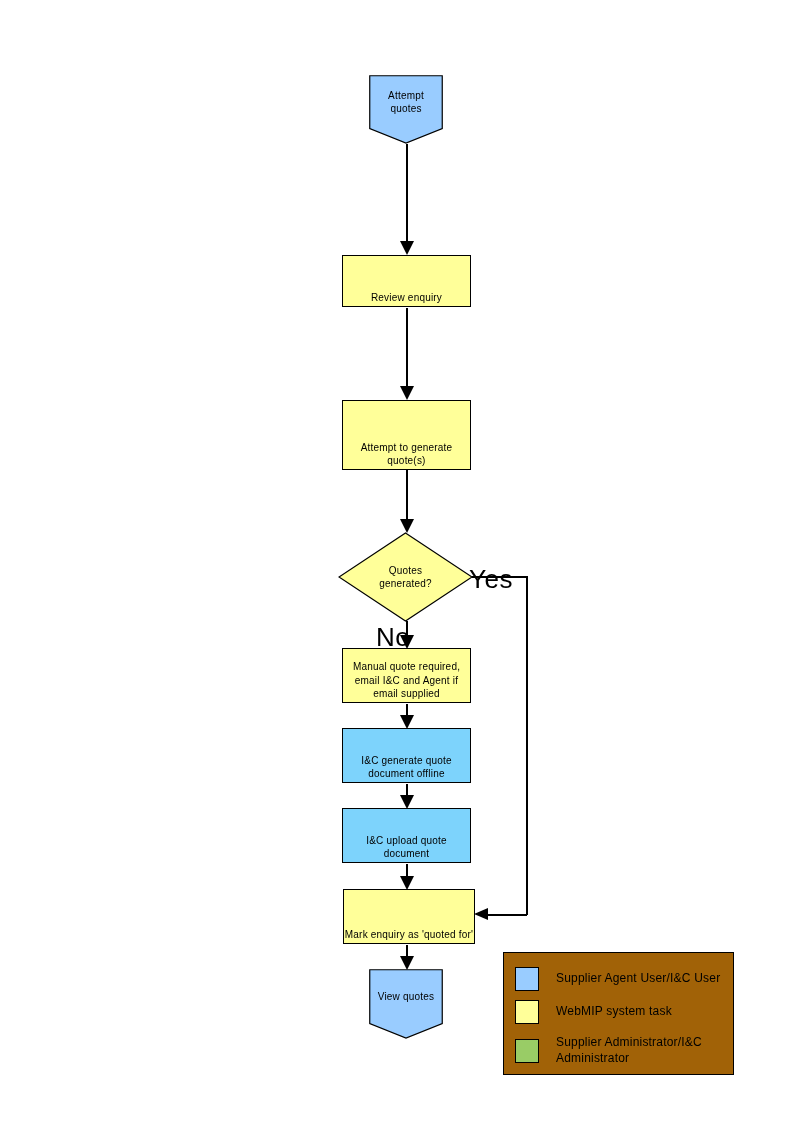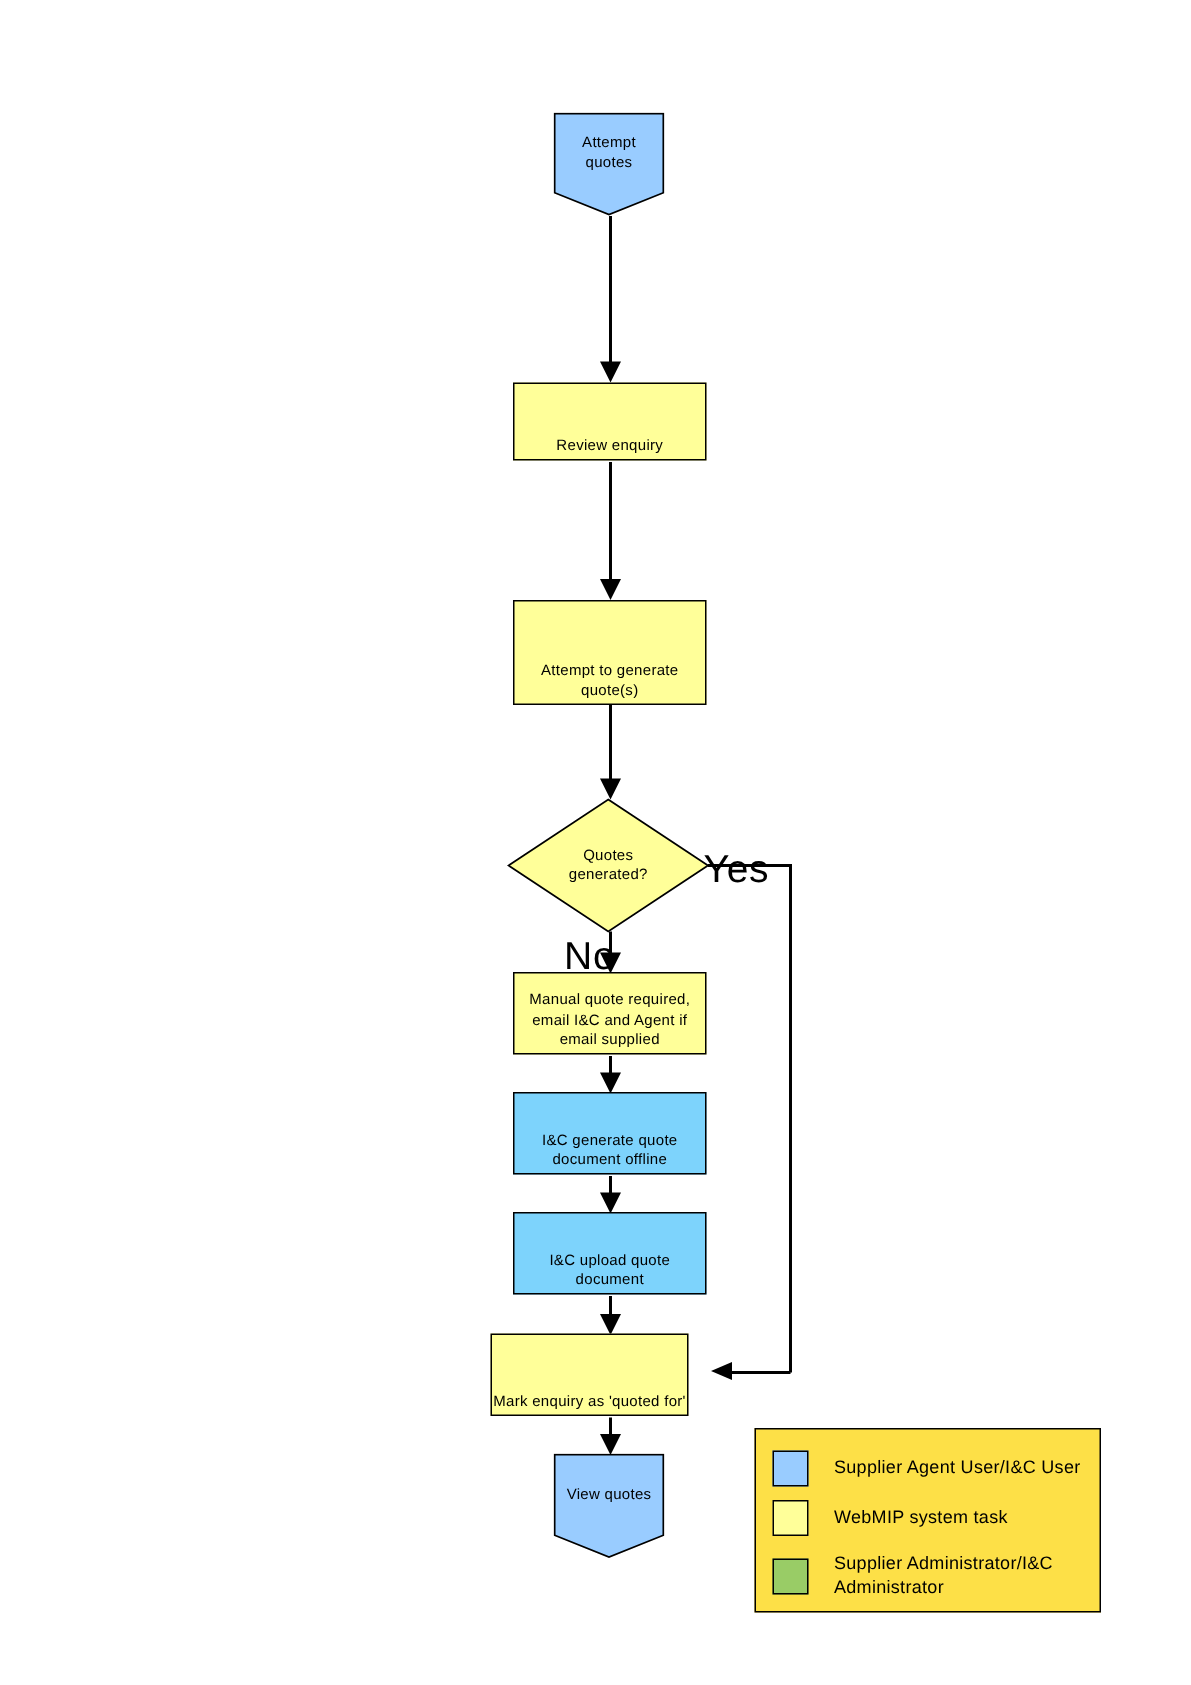--- a/index.html
+++ b/index.html
@@ -29,21 +29,21 @@
     border-top:14px solid #000;
   }
   .arrow-left{
     position:absolute;width:0;height:0;
     border-top:6.5px solid transparent;border-bottom:6.5px solid transparent;
     border-right:14px solid #000;
   }
   .branch-label{
     position:absolute;font-size:26px;line-height:1;letter-spacing:0.5px;
   }
-  .legend{position:absolute;border:1.5px solid #000;background:#fde047;box-sizing:border-box;}
+  .legend{position:absolute;border:1.5px solid #000;background:#a16207;box-sizing:border-box;}
   .legend-row{position:absolute;left:11px;right:6px;display:flex;align-items:center;gap:17px;}
   .swatch{width:22px;height:22px;border:1.5px solid #000;box-sizing:content-box;flex:0 0 auto;}
   .legend-label{font-size:12px;line-height:1.3;letter-spacing:0.2px;}
 </style>
 </head>
 <body>
 
 <div class="line" style="left:406px;top:144px;width:1.5px;height:100px;"></div>
 <div class="arrow-down" style="left:400px;top:241px;"></div>
 
@@ -103,21 +103,21 @@
 </div>
 
 <div class="node rect fill-blue" style="left:342px;top:728px;width:129px;height:55px;">
   <span>I&amp;C generate quote document offline</span>
 </div>
 
 <div class="node rect fill-blue" style="left:342px;top:808px;width:129px;height:55px;">
   <span>I&amp;C upload quote document</span>
 </div>
 
-<div class="node rect fill-yellow" style="left:327px;top:889px;width:132px;height:55px;padding:2px 0;">
+<div class="node rect fill-yellow" style="left:343px;top:889px;width:132px;height:55px;padding:2px 0;">
   <span>Mark enquiry as 'quoted for'</span>
 </div>
 
 <div class="poly-node" style="left:369px;top:969px;width:74px;height:70px;">
   <svg width="74" height="70" viewBox="0 0 74 70">
     <polygon points="0.75,0.75 73.25,0.75 73.25,54.5 37,69 0.75,54.5" stroke="#000000" stroke-width="1.2" fill="#99CCFF"></polygon>
   </svg>
   <div class="poly-label" style="left:5px;right:5px;top:0;height:55px;">View quotes</div>
 </div>
 

